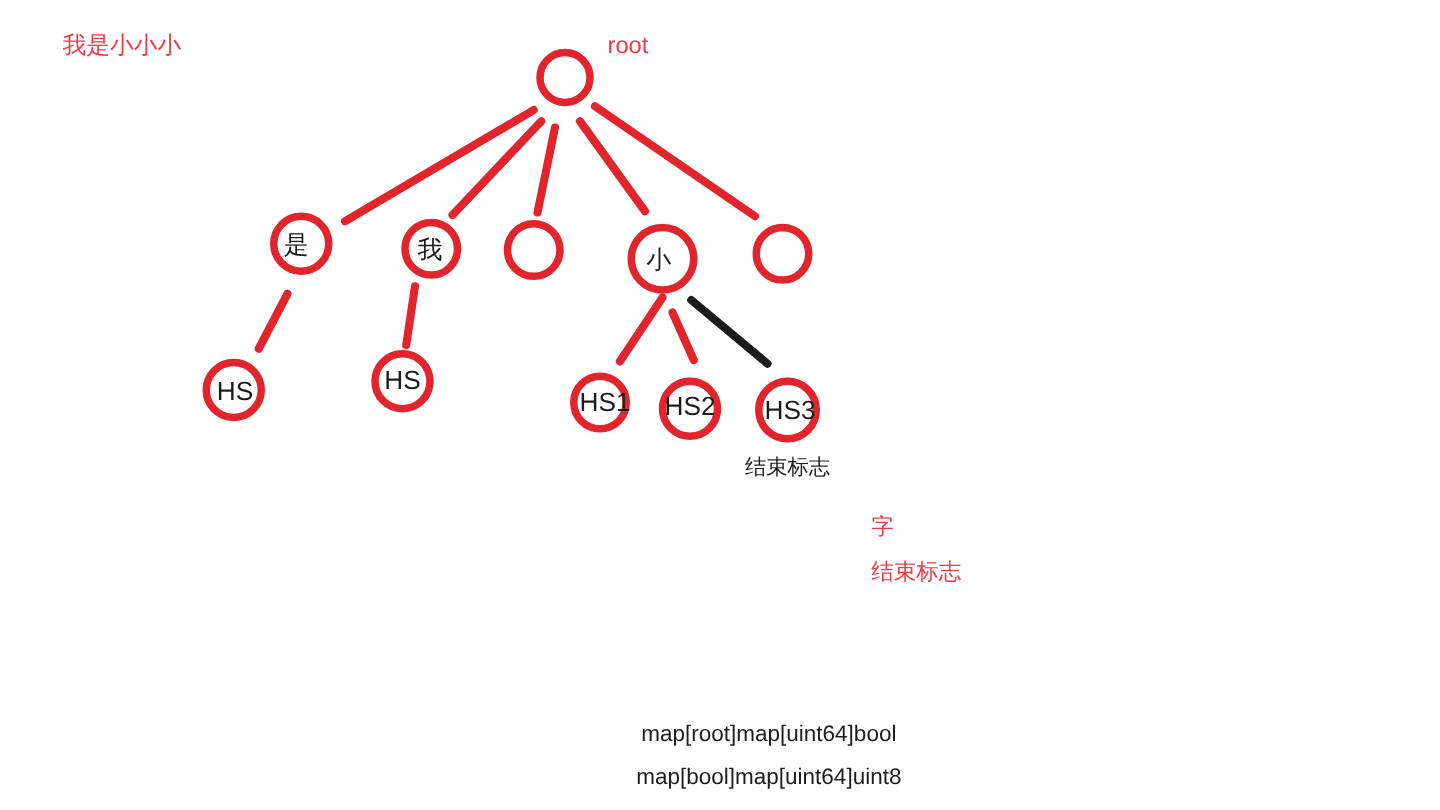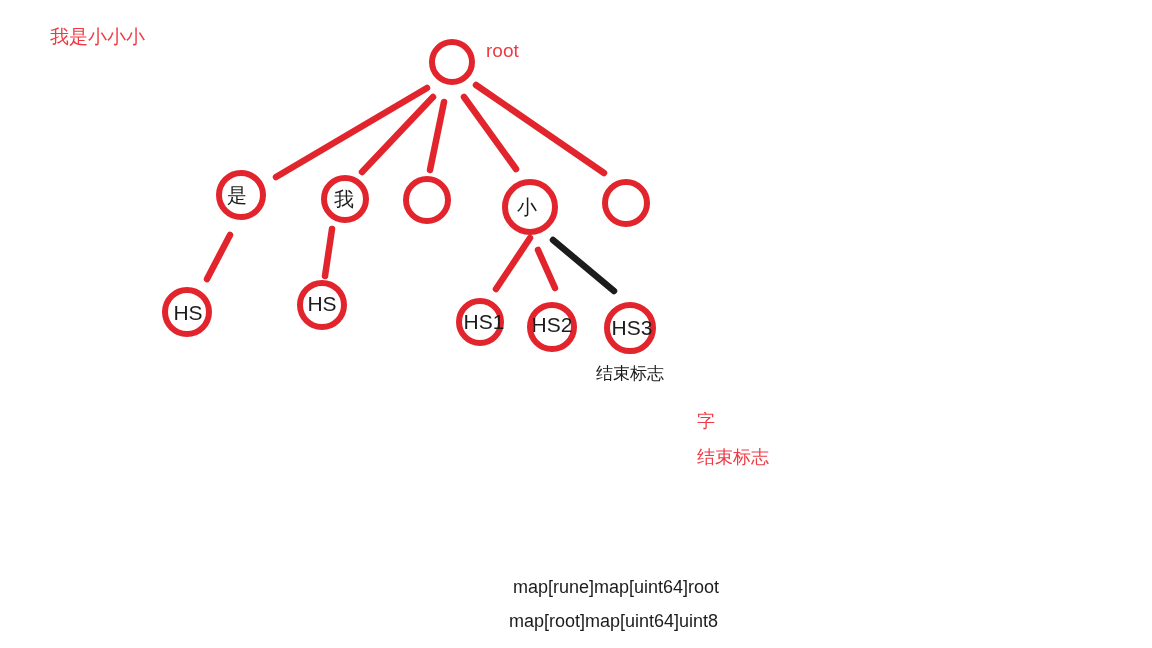--- a/index.html
+++ b/index.html
@@ -22,21 +22,21 @@
   }
   .txt {
     position: absolute;
     white-space: nowrap;
     font-family: Liberation Sans, sans-serif;
     line-height: 1.2;
   }
   .red  { color: var(--red-text, #ef3a43); }
   .ink  { color: var(--ink, #1c1c1c); }
   #t-topleft { left: 50px;  top: 26px;  font-size: 19px; }
-  #t-root    { left: 486px; top: 40px;  font-size: 19px; }
+  #t-root    { left: 486px; top: 26px;  font-size: 19px; }
   #t-endflag { left: 596px; top: 364px; font-size: 17px; }
   #notes-block { left: 697px; top: 411px; font-size: 18px; position: absolute; }
   #notes-block .note-line { position: static; display: block; margin-bottom: 14px; }
   #t-code1   { left: 513px; top: 577px; font-size: 18px; }
   #t-code2   { left: 509px; top: 611px; font-size: 18px; }
 </style>
 </head>
 <body style="background: rgb(255, 255, 255);">
 
 <div class="canvas">
@@ -76,16 +76,16 @@
 
   <div class="txt red" id="t-root">root</div>
 
   <div class="txt ink" id="t-endflag">结束标志</div>
 
   <div id="notes-block" class="txt">
     <span class="note-line red">字</span>
     <span class="note-line red">结束标志</span>
   </div>
 
-  <div class="txt ink" id="t-code1">map[rune]map[uint64]root</div>
+  <div class="txt ink" id="t-code1">map[root]map[uint64]bool</div>
 
-  <div class="txt ink" id="t-code2">map[root]map[uint64]uint8</div>
+  <div class="txt ink" id="t-code2">map[bool]map[uint64]uint8</div>
 </div>
 
 </body></html>

